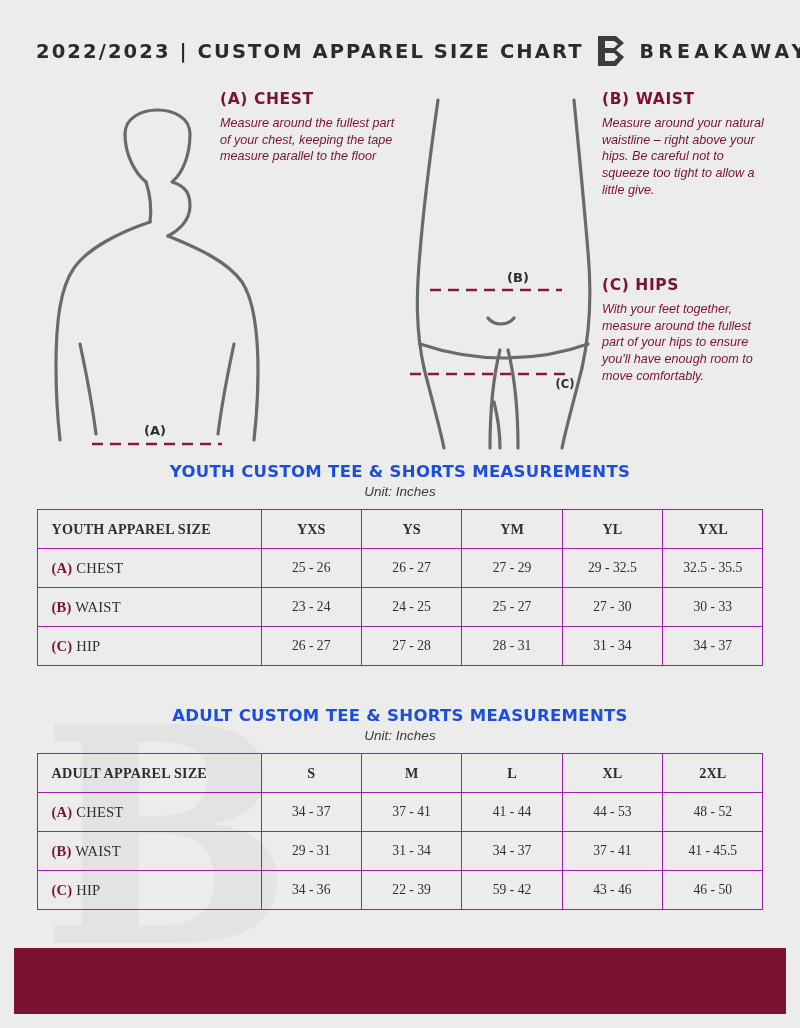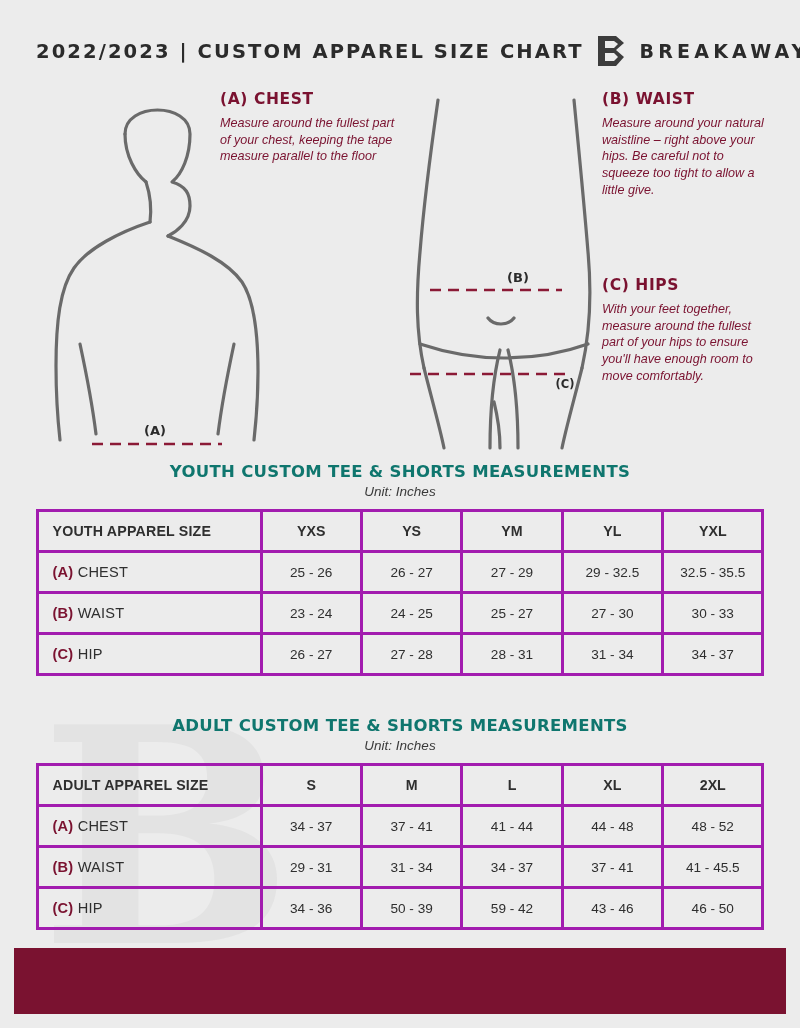--- a/index.html
+++ b/index.html
@@ -112,47 +112,48 @@
   
   .section {
     position: relative;
     z-index: 2;
     margin-top: 10px;
   }
   .sec-title {
     text-align: center;
     font-size: 16.5px;
     font-weight: bold;
-    color: #0f766e;
+    color: #1d4ed8;
     letter-spacing: 0.3px;
     font-family: "DejaVu Sans", sans-serif;
   }
   .sec-unit {
     text-align: center;
     font-size: 13.5px;
     font-style: italic;
     color: #3a3a3a;
     margin-top: 3px;
     margin-bottom: 10px;
   }
   table {
     width: 726px;
     margin: 0 auto;
     border-collapse: collapse;
     table-layout: fixed;
   }
   table td, table th {
-    border: 3px solid #a21caf;
+    border: 1px solid #a21caf;
     padding: 0;
     height: 38px;
     text-align: center;
     font-size: 13.6px;
     color: #2f2f2f;
     font-weight: normal;
     background: transparent;
+    font-family: Liberation Serif, serif;
   }
   table .hdr td {
     font-weight: bold;
     font-size: 14.2px;
   }
   table td.rowhead {
     text-align: left;
     padding-left: 14px;
     font-size: 14.6px;
     letter-spacing: 0.2px;
@@ -327,35 +328,35 @@
           <td>M</td>
           <td>L</td>
           <td>XL</td>
           <td>2XL</td>
         </tr>
         <tr>
           <td class="rowhead"><span class="tagmark">(A)</span> <span>CHEST</span></td>
           <td>34 - 37</td>
           <td>37 - 41</td>
           <td>41 - 44</td>
-          <td>44 - 48</td>
+          <td>44 - 53</td>
           <td>48 - 52</td>
         </tr>
         <tr>
           <td class="rowhead"><span class="tagmark">(B)</span> <span>WAIST</span></td>
           <td>29 - 31</td>
           <td>31 - 34</td>
           <td>34 - 37</td>
           <td>37 - 41</td>
           <td>41 - 45.5</td>
         </tr>
         <tr>
           <td class="rowhead"><span class="tagmark">(C)</span> <span>HIP</span></td>
           <td>34 - 36</td>
-          <td>50 - 39</td>
+          <td>22 - 39</td>
           <td>59 - 42</td>
           <td>43 - 46</td>
           <td>46 - 50</td>
         </tr>
       </tbody>
     </table>
   </div>
 
   <div class="footer-bar"></div>
 </div>

